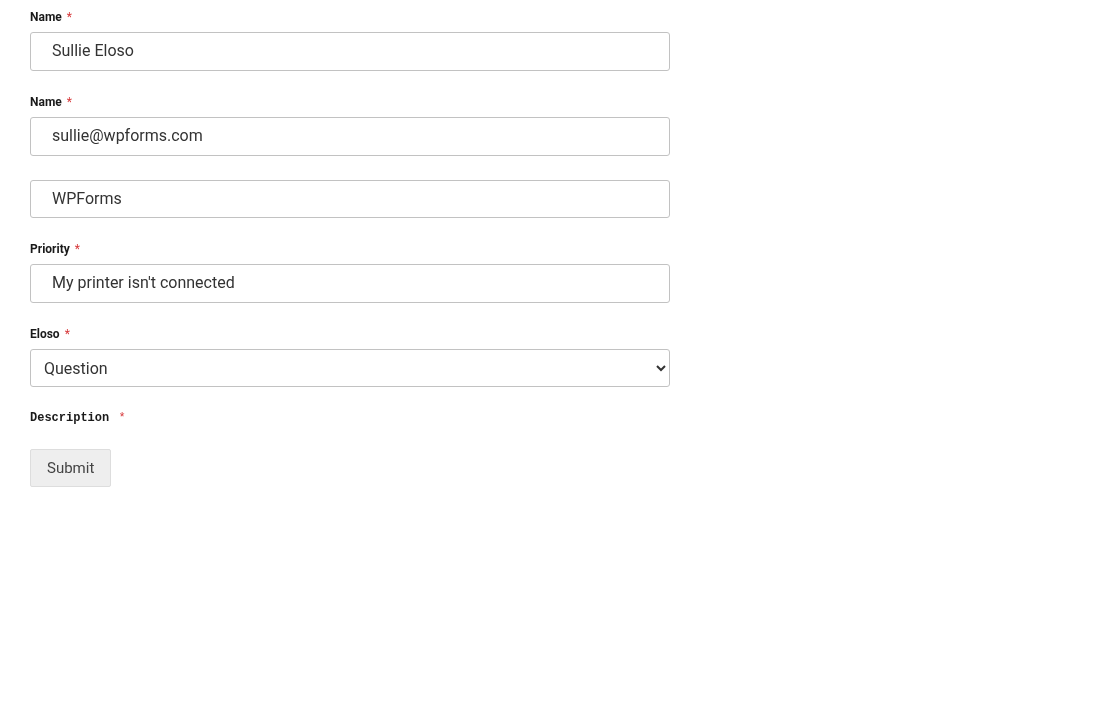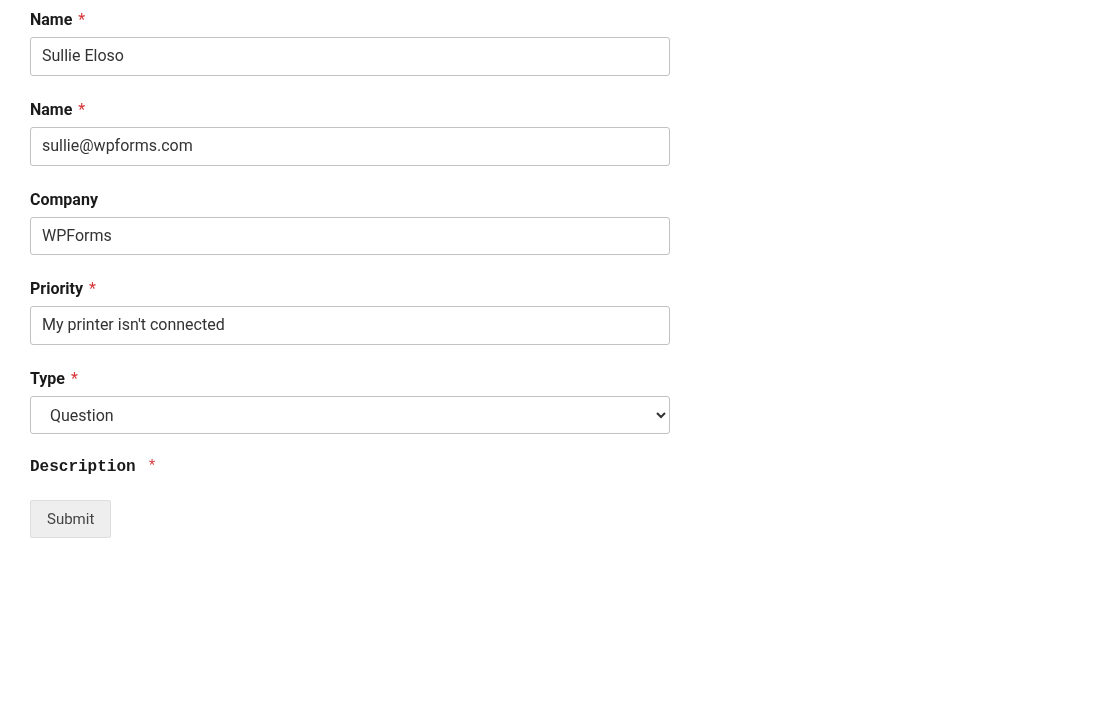--- a/index.html
+++ b/index.html
@@ -19,46 +19,46 @@
     .form-field.wide {
       width: 100%;
       font-family: Liberation Mono, monospace;
     }
     .form-field:not(.wide) {
       max-width: 640px;
     }
     label {
       display: block;
       font-weight: 700;
-      font-size: 16px;
+      font-size: 12px;
       margin-bottom: 8px;
       color: #1a1a1a;
     }
     .required-marker {
       color: #d63638;
       font-weight: 400;
       margin-left: 2px;
     }
     input[type="text"],
     input[type="email"],
     select,
     textarea {
       width: 100%;
-      padding: 8px 11px;
+      padding: 8px 21px;
       font-size: 16px;
       border: 1px solid #c2c2c2;
       border-radius: 3px;
       background: #ffffff;
       font-family: inherit;
       color: #333333;
       line-height: 1.3;
     }
     select {
       height: 38px;
-      padding: 6px 15px;
+      padding: 6px 9px;
     }
     textarea {
       min-height: 114px;
       resize: both;
     }
     .submit-button {
       background: #eeeeee;
       border: 1px solid #dddddd;
       padding: 9px 16px;
       font-size: 15px;
@@ -83,37 +83,34 @@
 
   <div class="form-field">
     <label>
       <span>Name</span>
       <span class="required-marker">*</span>
     </label>
     <input type="email" value="sullie@wpforms.com" style="">
   </div>
 
   <div class="form-field">
-    <label>
-      <span>Company</span>
-    </label>
     <input type="text" value="WPForms" style="">
   </div>
 
   <div class="form-field">
     <label>
       <span>Priority</span>
       <span class="required-marker">*</span>
     </label>
     <input type="text" value="My printer isn't connected" style="">
   </div>
 
   <div class="form-field">
     <label>
-      <span>Type</span>
+      <span>Eloso</span>
       <span class="required-marker">*</span>
     </label>
     <select>
       <option>Question</option>
     </select>
   </div>
 
   <div class="form-field">
   </div>
 

